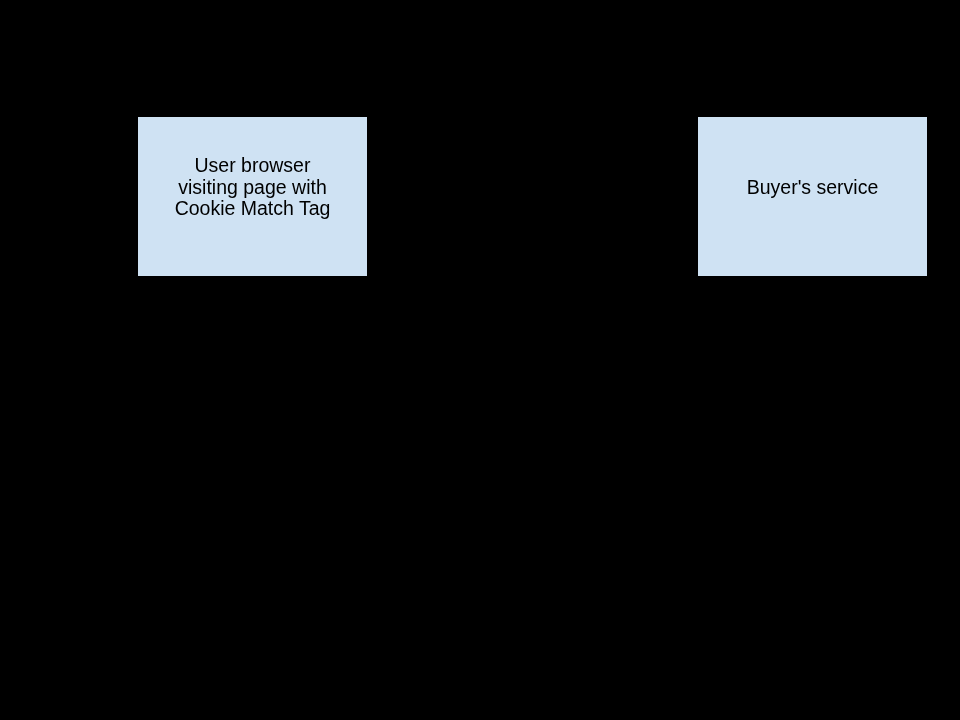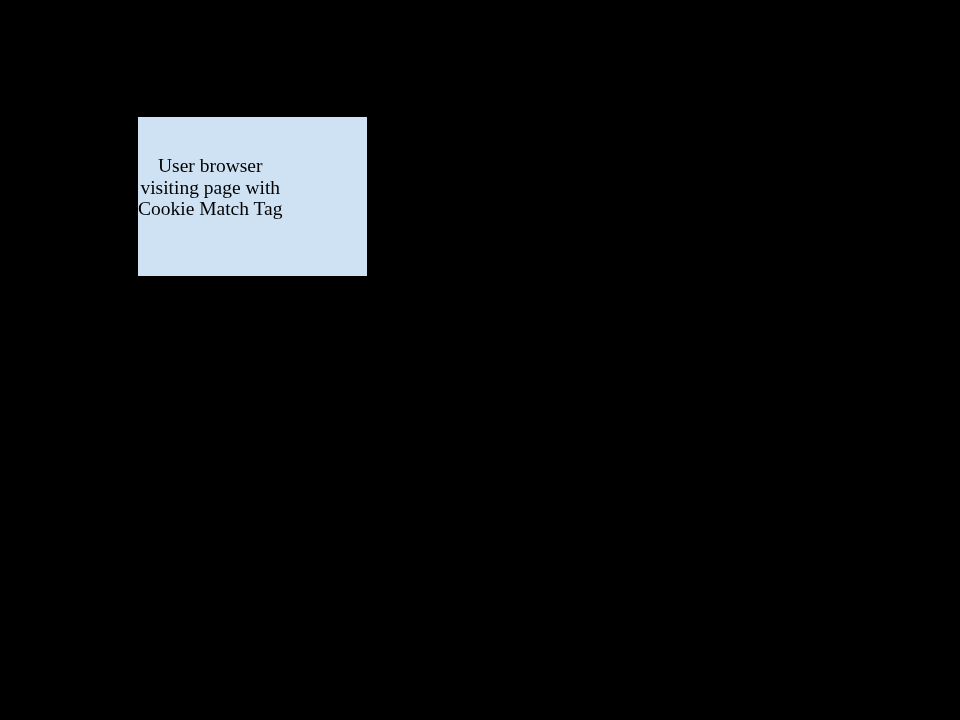--- a/index.html
+++ b/index.html
@@ -15,22 +15,21 @@
     background: var(--background, #000000);
     font-family: "Liberation Sans", sans-serif;
   }
   .node {
     position: absolute;
     box-sizing: border-box;
     background: var(--node-fill, #cfe2f3);
     border: 1px solid var(--node-border, #000000);
     display: flex;
     align-items: center;
-    justify-content: flex-start;
-    font-family: Liberation Serif, serif;
+    justify-content: center;
   }
   .node-label {
     white-space: pre-line;
     text-align: center;
     color: var(--node-text, #000000);
     font-size: 19.5px;
     line-height: 21.5px;
     
     transform: translateY(-9px);
   }
@@ -42,15 +41,18 @@
 <body>
 
 <div class="canvas">
 
   <div class="node node-user-browser">
     <div class="node-label">User browser
 visiting page with
 Cookie Match Tag</div>
   </div>
 
+  <div class="node node-buyers-service">
+    <div class="node-label">Buyer's service</div>
+  </div>
 
 
 </div>
 
 </body></html>

